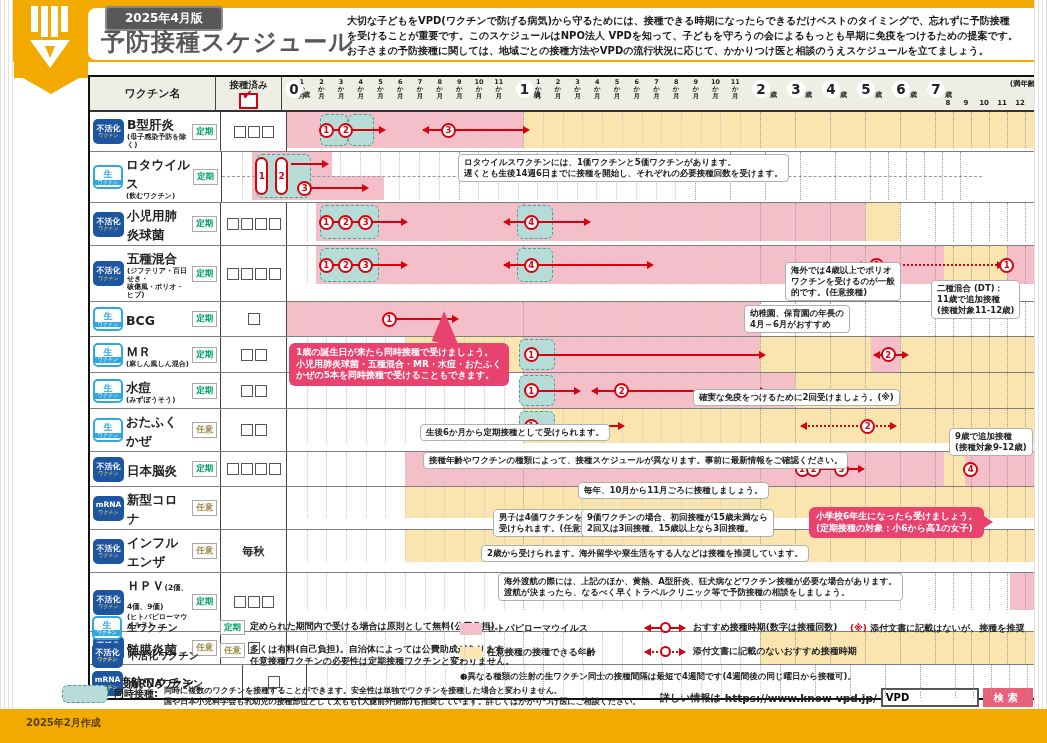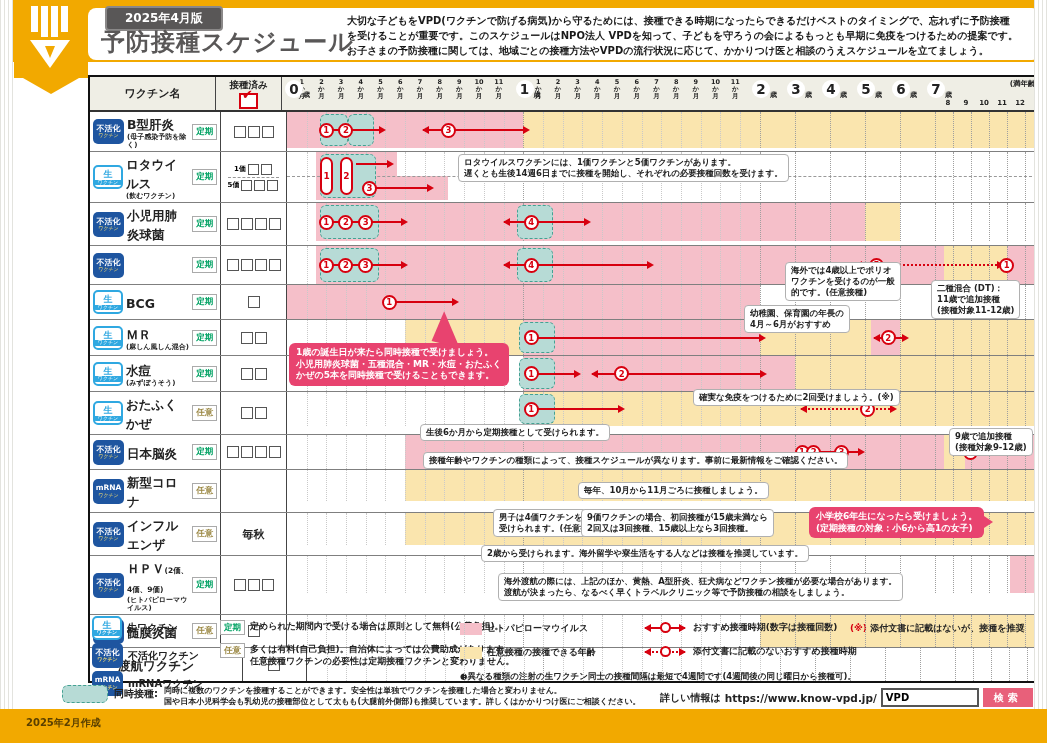--- a/index.html
+++ b/index.html
@@ -311,37 +311,20 @@
         </div>
         <div class="row">
           <div class="n-cell">
             <div class="tb live">
               <span class="t1">生</span>
               <span class="t2">ワクチン</span>
             </div>
             <div class="nwrap"><span class="vname">ロタウイルス</span><div class="vsub">(飲むワクチン)</div></div>
             <span class="cat routine">定期</span>
           </div>
-          <div class="d-cell">
-            <div class="rline">
-              <span class="rlab">1価</span>
-              <span class="boxes">
-                <span class="box"></span>
-                <span class="box"></span>
-              </span>
-            </div>
-            <div class="rline rl2">
-              <span class="rlab">5価</span>
-              <span class="boxes">
-                <span class="box"></span>
-                <span class="box"></span>
-                <span class="box"></span>
-              </span>
-            </div>
-          </div>
           <div class="s-cell" style="height: 48px;">
             <div class="rg" style="left: 29.5625px; width: 80.8042px; background: rgb(245, 191, 201); bottom: 50%;"></div>
             <div class="rg" style="left: 29.5625px; width: 132.046px; background: rgb(245, 191, 201); top: 50%;"></div>
             <div class="gl" style="left: 19.7083px;"></div>
             <div class="gl" style="left: 39.4167px;"></div>
             <div class="gl" style="left: 59.125px;"></div>
             <div class="gl" style="left: 78.8333px;"></div>
             <div class="gl" style="left: 98.5417px;"></div>
             <div class="gl" style="left: 118.25px;"></div>
             <div class="gl" style="left: 137.958px;"></div>
@@ -451,20 +434,22 @@
             <div class="hd hr" style="left: 297.538px; top: calc(50% - 4px);"></div>
             <div class="ci" style="left: 236.883px; top: calc(50% - 7.5px);">4</div>
           </div>
         </div>
         <div class="row">
           <div class="n-cell">
             <div class="tb inactivated">
               <span class="t1">不活化</span>
               <span class="t2">ワクチン</span>
             </div>
+            <div class="nwrap"><span class="vname">五種混合</span><div class="vsub">(ジフテリア・百日せき・
+破傷風・ポリオ・ヒブ)</div></div>
             <span class="cat routine">定期</span>
           </div>
           <div class="d-cell">
             <span class="boxes">
               <span class="box"></span>
               <span class="box"></span>
               <span class="box"></span>
               <span class="box"></span>
             </span>
           </div>

